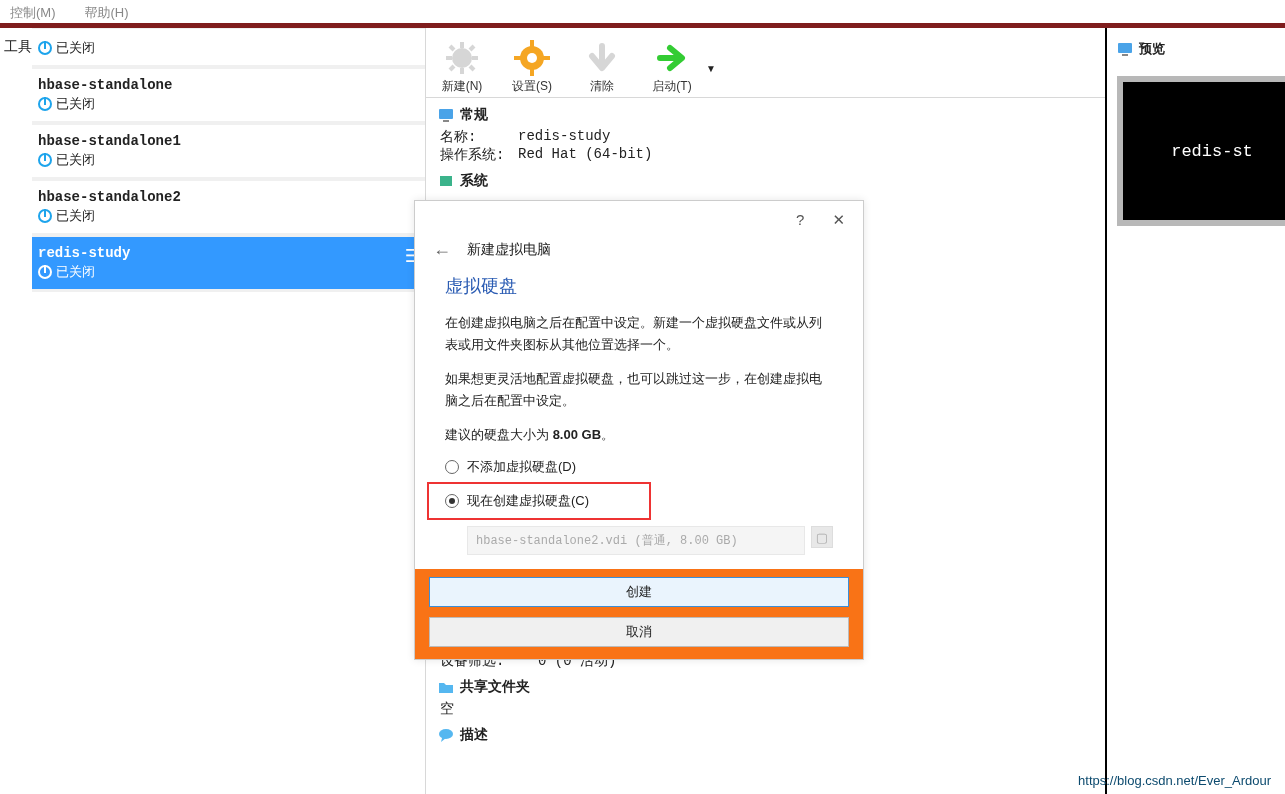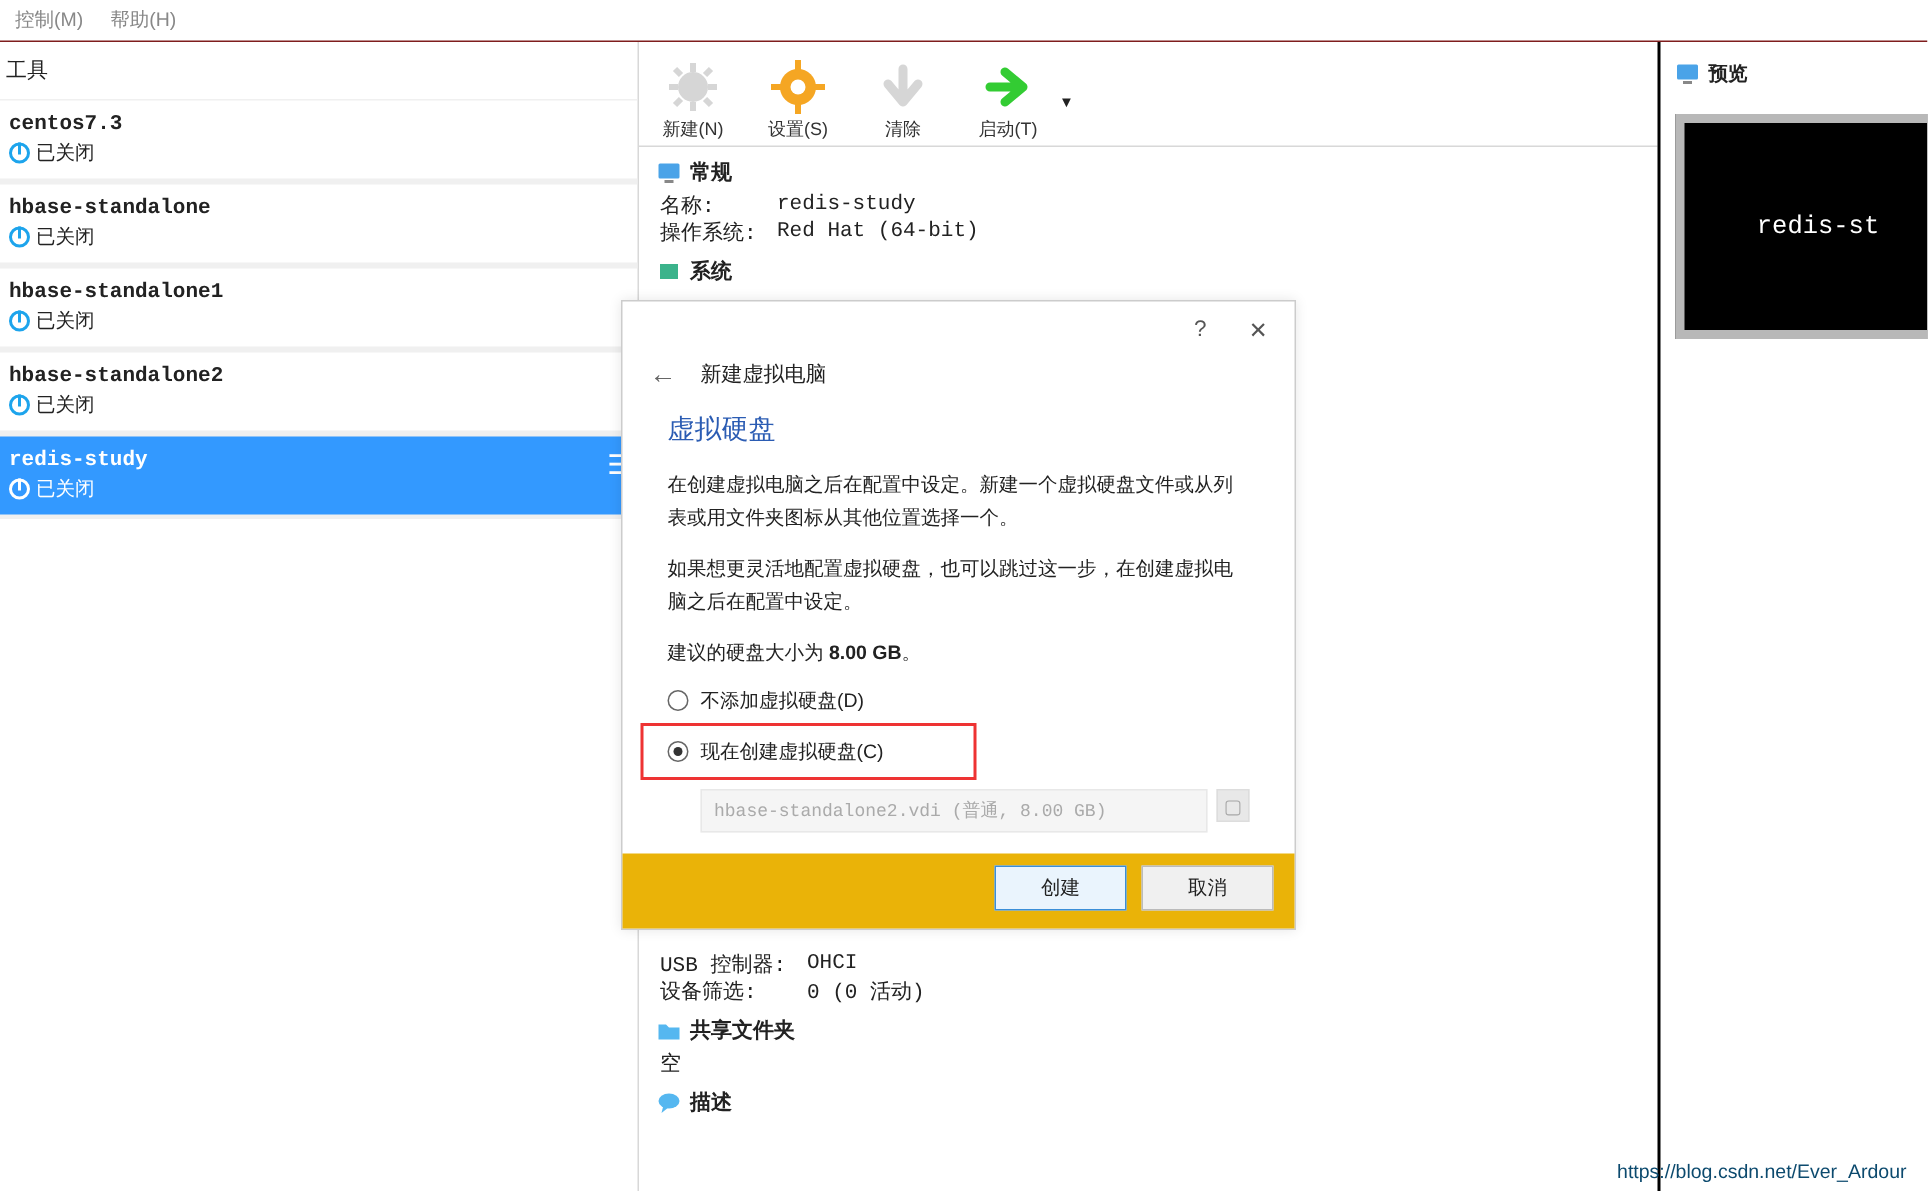--- a/index.html
+++ b/index.html
@@ -1,20 +1,20 @@
 <!DOCTYPE html>
 <html><head>
 <meta charset="utf-8">
 <style>
 * { box-sizing: border-box; margin: 0; padding: 0; }
 body { font-family: "Microsoft YaHei", SimSun, Arial, sans-serif; font-size: 13px; background: #fff; width: 1285px; height: 794px; overflow: hidden; position: relative; color: #222; }
-.menu-bar { height: 28px; padding: 4px 10px; border-bottom: 1px solid #7f1d1d; color: #888; display: flex; gap: 18px; }
+.menu-bar { height: 28px; padding: 4px 10px; border-bottom: 5px solid #7f1d1d; color: #888; display: flex; gap: 29px; }
 .menu-item { cursor: default; }
 .main-row { display: flex; height: calc(100% - 28px); }
-.left-pane { width: 426px; border-right: 1px solid #d8d8d8; display: flex; flex-direction: column; background: #fff; }
+.left-pane { width: 426px; border-right: 1px solid #d8d8d8; display: flex; flex-direction: row; background: #fff; }
 .tool-label { font-size: 14px; padding: 10px 0 10px 4px; font-weight: 400; }
 .vm-list { flex: 1; overflow: auto; }
 .vm-item { padding: 8px 6px; border-bottom: 3px solid #f0f0f0; border-top: 1px solid #f0f0f0; cursor: default; }
 .vm-item.selected { background: #3399ff; color: #fff; }
 .vm-name { font-family: "Courier New", monospace; font-weight: bold; font-size: 14px; }
 .vm-status { display: flex; align-items: center; gap: 4px; margin-top: 2px; font-size: 13px; }
 .pwr-icon { width: 14px; height: 14px; border: 2px solid #1da4ec; border-radius: 50%; position: relative; display: inline-block; }
 .pwr-icon:after { content: ""; position: absolute; left: 4px; top: -2px; width: 2px; height: 8px; background: #1da4ec; }
 .selected .pwr-icon { border-color: #fff; }
 .selected .pwr-icon:after { background: #fff; }
@@ -43,41 +43,40 @@
 .dialog-body { padding: 4px 30px 14px; }
 .dlg-title { color: #2b5cb3; font-size: 18px; margin-bottom: 14px; }
 .dlg-para { font-size: 13px; line-height: 1.7; margin-bottom: 12px; }
 .radio-row { display: flex; align-items: center; gap: 8px; margin: 6px 0; font-size: 13px; }
 .radio { width: 14px; height: 14px; border: 1px solid #666; border-radius: 50%; display: inline-block; position: relative; }
 .radio.checked:after { content: ""; position: absolute; left: 3px; top: 3px; width: 6px; height: 6px; background: #333; border-radius: 50%; }
 .red-box { border: 2px solid #e33; padding: 2px 0; margin-left: -18px; padding-left: 16px; padding-right: 60px; display: inline-block; }
 .file-select-row { display: flex; gap: 6px; margin: 6px 0 0 22px; }
 .file-input { flex: 1; background: #f5f5f5; border: 1px solid #e8e8e8; color: #aaa; font-size: 12px; padding: 5px 8px; font-family: "Courier New", monospace; }
 .browse-icon { width: 22px; height: 22px; background: #e8e8e8; border: 1px solid #ddd; display: flex; align-items: center; justify-content: center; color: #aaa; }
-.dlg-footer { display: flex; justify-content: flex-end; gap: 10px; padding: 8px 14px 12px; background: #eab308; }
+.dlg-footer { display: flex; justify-content: flex-end; gap: 10px; padding: 8px 14px 12px; background: #f97316; flex-direction: column; }
 .dlg-btn { min-width: 88px; padding: 5px 0; text-align: center; background: #f0f0f0; border: 1px solid #bbb; cursor: pointer; font-size: 13px; }
 .dlg-btn.primary { border: 1px solid #3b8ed8; background: #eaf4fd; }
 .watermark { position: absolute; right: 14px; bottom: 6px; color: #0c4a6e; font-size: 13px; font-family: Arial; }
 </style>
 </head>
 <body>
 
 <div class="menu-bar">
   <span class="menu-item">控制(M)</span>
   <span class="menu-item">帮助(H)</span>
 </div>
 
 <div class="main-row">
 
   <div class="left-pane">
     <div class="tool-label">工具</div>
     <div class="vm-list">
 
       <div class="vm-item">
-        <div class="vm-name">centos7.3</div>
         <div class="vm-status">
             <span class="pwr-icon"></span>
             <span>已关闭</span>
           </div>
       </div>
       <div class="vm-item">
         <div class="vm-name">hbase-standalone</div>
         <div class="vm-status">
             <span class="pwr-icon"></span>
             <span>已关闭</span>

